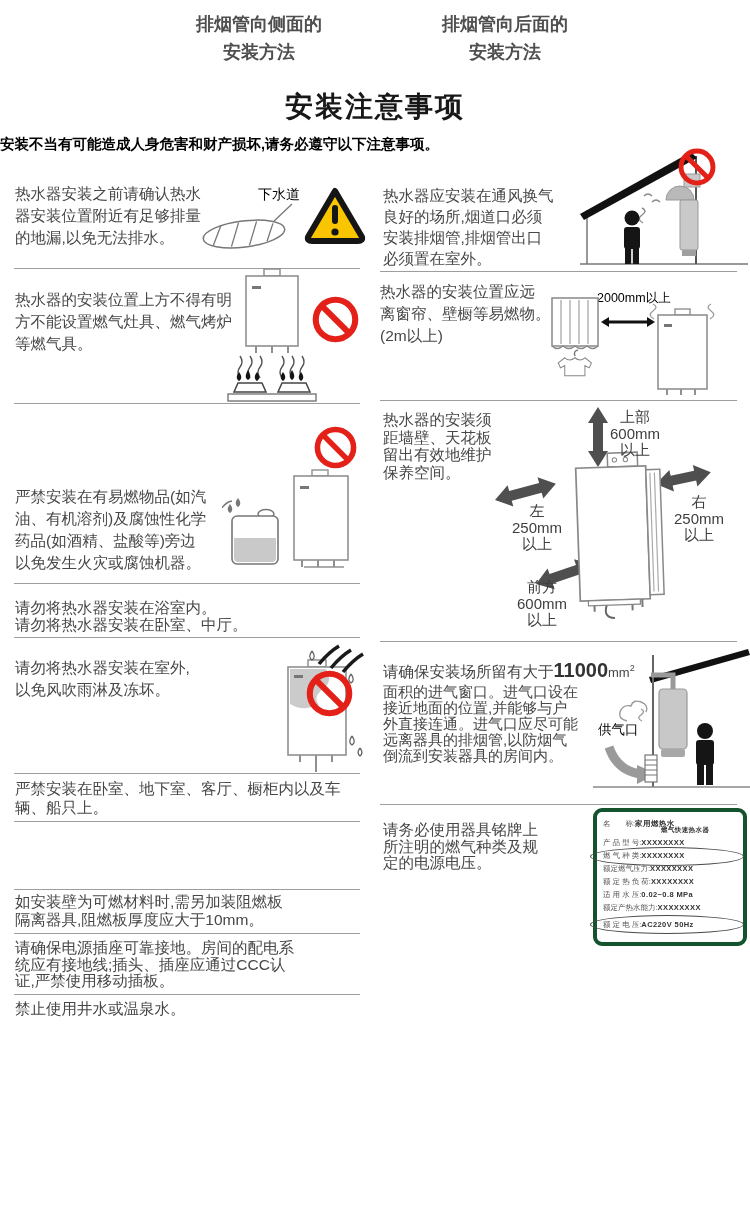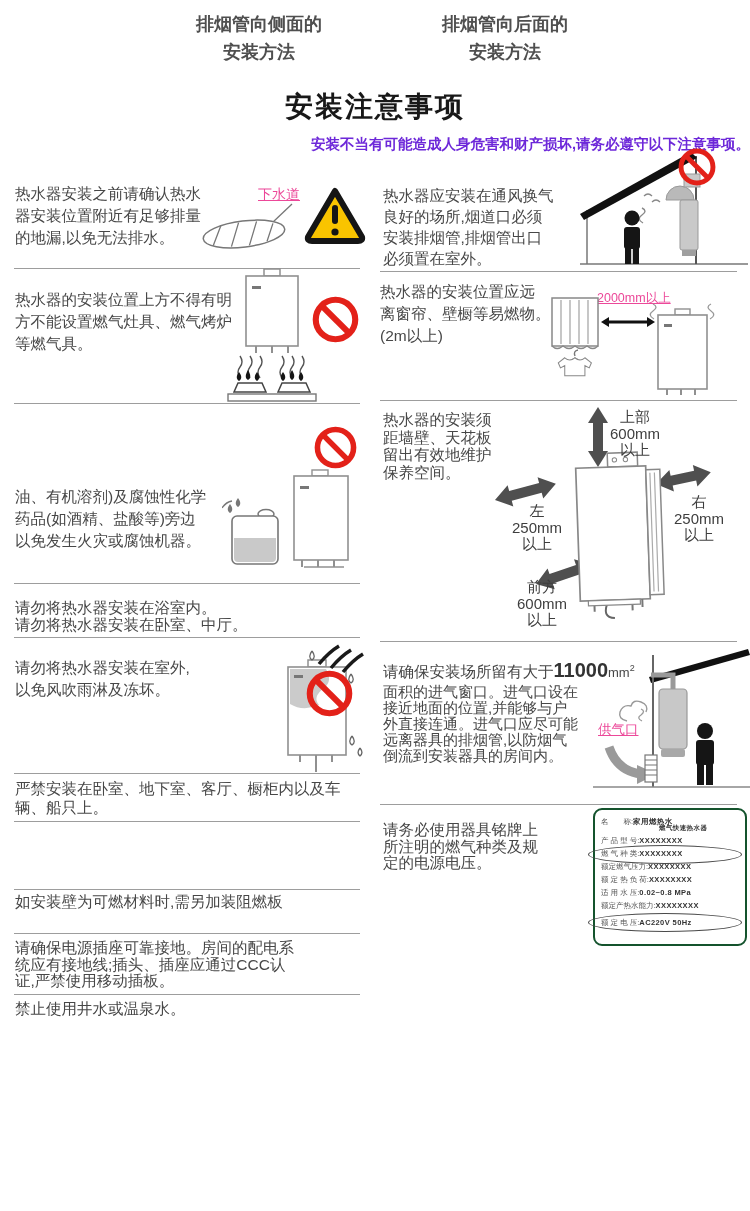--- a/index.html
+++ b/index.html
@@ -7,31 +7,31 @@
         font-family:"Liberation Sans","DejaVu Sans",sans-serif;color:#474747;}
   .abs{position:absolute;}
   .txt{position:absolute;font-size:15.5px;color:#474747;}
   .txt>div{white-space:nowrap;}
   .hr{position:absolute;height:0;border-top:1px solid #9d9d9d;}
   .hdr{position:absolute;width:210px;text-align:center;font-size:18px;line-height:28px;
        font-weight:600;color:#4f4f4f;}
   .hdr>div{white-space:nowrap;}
   .title{position:absolute;left:0;top:88px;width:750px;text-align:center;
          font-size:28px;font-weight:bold;letter-spacing:2px;color:#181818;}
-  .subtitle{position:absolute;left:0;top:135px;width:750px;text-align:right;
-            font-size:14.5px;font-weight:bold;color:#6d28d9;}
-  .small-label{position:absolute;font-size:14px;color:#ec4899;white-space:nowrap;text-decoration:underline;}
+  .subtitle{position:absolute;left:0;top:135px;width:750px;text-align:left;
+            font-size:14.5px;font-weight:bold;color:#000000;}
+  .small-label{position:absolute;font-size:14px;color:#000000;white-space:nowrap;}
   .clear-label{position:absolute;text-align:center;font-size:15px;line-height:16.5px;
                color:#3e3e3e;}
   .clear-label>div{white-space:nowrap;}
   .big-num{font-size:20px;font-weight:bold;color:#333;}
   .unit{font-size:13px;}
   .sup{font-size:9px;vertical-align:super;}
   .plate{position:absolute;left:593px;top:808px;width:154px;height:138px;
-         border:2px solid #14532d;border-radius:9px;box-sizing:border-box;
+         border:4px solid #14532d;border-radius:9px;box-sizing:border-box;
          padding:5px 6px;font-size:7.5px;color:#555;}
   .plate .row{height:13px;line-height:13px;white-space:nowrap;}
   .plate .row0{height:19px;}
   .plate .pl{color:#555;}
   .plate .pv{color:#333;font-weight:bold;letter-spacing:.4px;}
   .plate .v2{display:block;margin-left:58px;margin-top:-4px;font-size:6.5px;line-height:8px;}
   .plate .name-wrap{display:inline-block;vertical-align:top;}
   .ellipse{position:absolute;border:1.5px solid #4a4a4a;border-radius:50%;}
 </style>
 </head>
@@ -91,20 +91,21 @@
     <circle cx="50" cy="50" r="42" fill="none" stroke="#e32119" stroke-width="13"></circle>
     <line x1="23" y1="23" x2="77" y2="77" stroke="#e32119" stroke-width="13"></line>
   </svg>
   <div class="hr" style="left:14px;top:403px;width:346px;"></div>
 
   <svg class="abs" style="left:314px;top:426px;" width="43" height="43" viewBox="0 0 100 100">
     <circle cx="50" cy="50" r="42" fill="none" stroke="#e32119" stroke-width="13"></circle>
     <line x1="23" y1="23" x2="77" y2="77" stroke="#e32119" stroke-width="13"></line>
   </svg>
   <div class="txt" style="left:15px;top:486px;line-height:22px;">
+      <div>严禁安装在有易燃物品(如汽</div>
       <div>油、有机溶剂)及腐蚀性化学</div>
       <div>药品(如酒精、盐酸等)旁边</div>
       <div>以免发生火灾或腐蚀机器。</div>
     </div>
   <svg class="abs" style="left:222px;top:468px;" width="140" height="104" viewBox="0 0 140 104">
     <rect x="90" y="2" width="16" height="6" fill="#fff" stroke="#909090" stroke-width="1.4"></rect>
     <rect x="72" y="8" width="54" height="84" fill="#fff" stroke="#909090" stroke-width="1.6"></rect>
     <rect x="78" y="18" width="9" height="3" fill="#777"></rect>
     <path d="M80,92 v7 M96,92 v7 M112,92 v7" stroke="#909090" stroke-width="2"></path>
     <path d="M82,99 h40" stroke="#909090" stroke-width="1.4"></path>
@@ -144,20 +145,21 @@
   <div class="txt" style="left:15px;top:779px;line-height:19px;">
       <div>严禁安装在卧室、地下室、客厅、橱柜内以及车</div>
       <div>辆、船只上。</div>
     </div>
   <div class="hr" style="left:14px;top:821px;width:346px;"></div>
 
   <div class="hr" style="left:14px;top:889px;width:346px;"></div>
 
   <div class="txt" style="left:15px;top:893px;line-height:17.5px;">
       <div>如安装壁为可燃材料时,需另加装阻燃板</div>
+      <div>隔离器具,阻燃板厚度应大于10mm。</div>
     </div>
   <div class="hr" style="left:14px;top:933px;width:346px;"></div>
 
   <div class="txt" style="left:15px;top:940px;line-height:16.5px;">
       <div>请确保电源插座可靠接地。房间的配电系</div>
       <div>统应有接地线;插头、插座应通过CCC认</div>
       <div>证,严禁使用移动插板。</div>
     </div>
   <div class="hr" style="left:14px;top:994px;width:346px;"></div>
 

